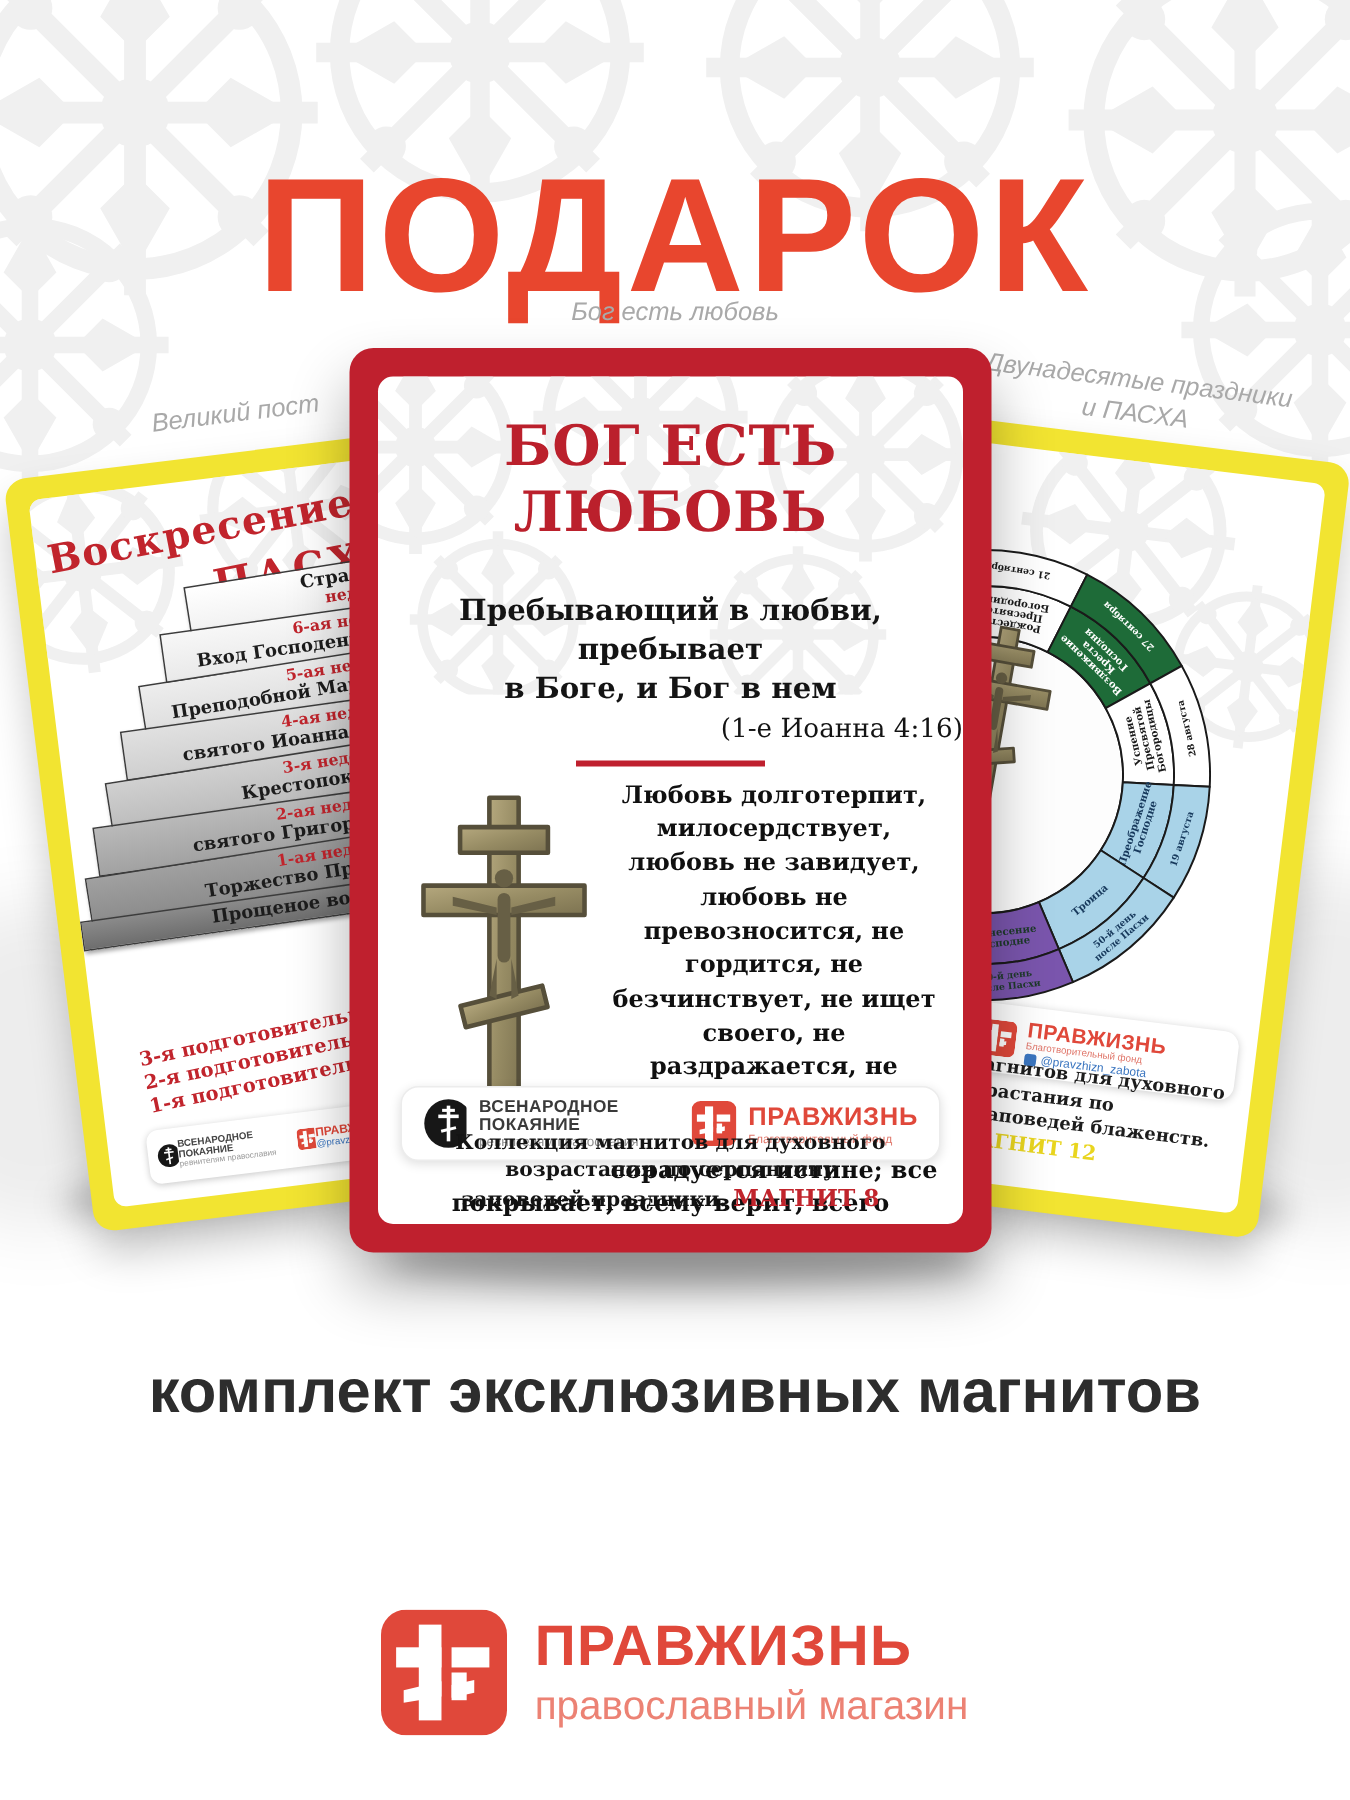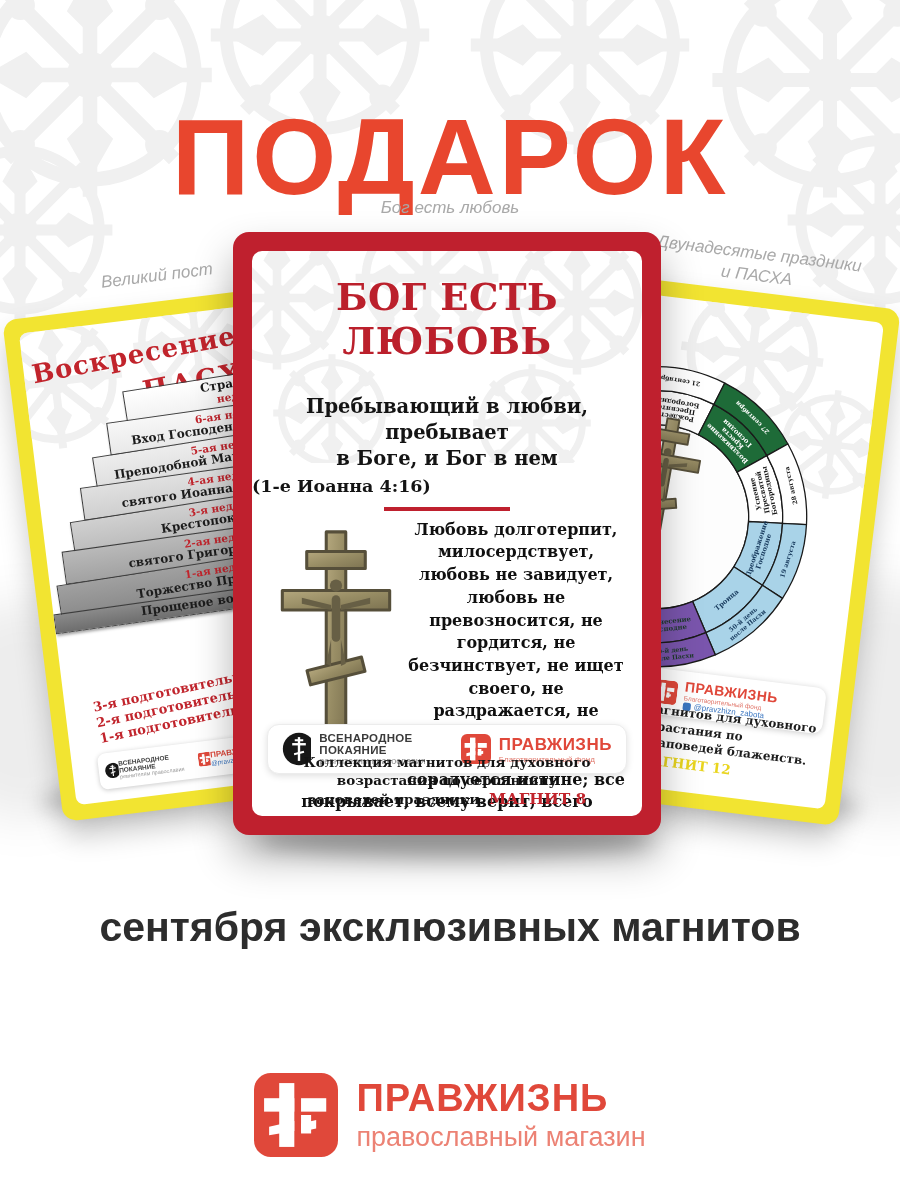--- a/index.html
+++ b/index.html
@@ -40,21 +40,21 @@
     transform:rotate(7deg);box-shadow:0 16px 28px rgba(0,0,0,.22);z-index:1;}
   .right-card .panel{inset:15px;border-radius:8px;}
 
   .center-card{left:233px;top:232px;width:428px;height:603px;background:#bf202e;
     border-radius:16px;box-shadow:0 22px 40px rgba(0,0,0,.30);z-index:2;}
   .center-card .panel{inset:19px;border-radius:10px;}
   .cc-title{position:relative;margin-top:24px;text-align:center;font-family:"DejaVu Serif",serif;
     font-weight:bold;font-size:37px;color:#bb202c;letter-spacing:0.5px;z-index:1;}
   .verse{position:relative;margin-top:8px;text-align:center;font-family:"DejaVu Serif",serif;
     font-weight:bold;font-size:19.5px;color:#141414;line-height:1.35;z-index:1;}
-  .verse-ref{position:relative;text-align:left;font-family:"DejaVu Serif",serif;font-weight:bold;
+  .verse-ref{position:relative;text-align:right;font-family:"DejaVu Serif",serif;font-weight:normal;
     font-size:17.5px;color:#141414;margin-top:3px;z-index:1;}
   .divider{width:126px;height:4px;background:#bf202e;margin:11px auto 8px;}
   .prayer-wrap{position:relative;padding:0 15px;z-index:1;}
   .big-cross{float:left;width:122px;height:248px;margin:6px 8px 2px 8px;}
   .prayer{font-family:"DejaVu Serif",serif;font-weight:bold;font-size:16px;line-height:1.42;
     color:#101010;text-align:center;}
   .pill{position:absolute;left:15px;right:15px;bottom:42px;height:48px;background:#fff;
     border:1px solid #ececec;border-radius:12px;box-shadow:0 2px 7px rgba(0,0,0,.13);
     display:flex;align-items:center;justify-content:space-between;padding:0 14px;z-index:2;}
   .pill-group{display:flex;align-items:center;gap:8px;}
@@ -409,21 +409,21 @@
       </div>
       <div class="collection">
         <span>Коллекция магнитов для духовного возрастания по серпантину</span><br>
         <span>заповедей праздники.</span>
         <span class="magnet-red">МАГНИТ 8</span>
       </div>
     </div>
   </div>
 
   <div class="bottom-subtitle">
-    <span>сентября эксклюзивных магнитов</span><br>
+    <span>комплект эксклюзивных магнитов</span><br>
   </div>
 
   <div class="brand">
     <svg class="brand-icon" viewBox="0 0 100 100">
       <use href="#pzlogo" width="100" height="100"></use>
     </svg>
     <div class="brand-text">
       <div class="brand-name">ПРАВЖИЗНЬ</div>
       <div class="brand-tagline">православный магазин</div>
     </div>

